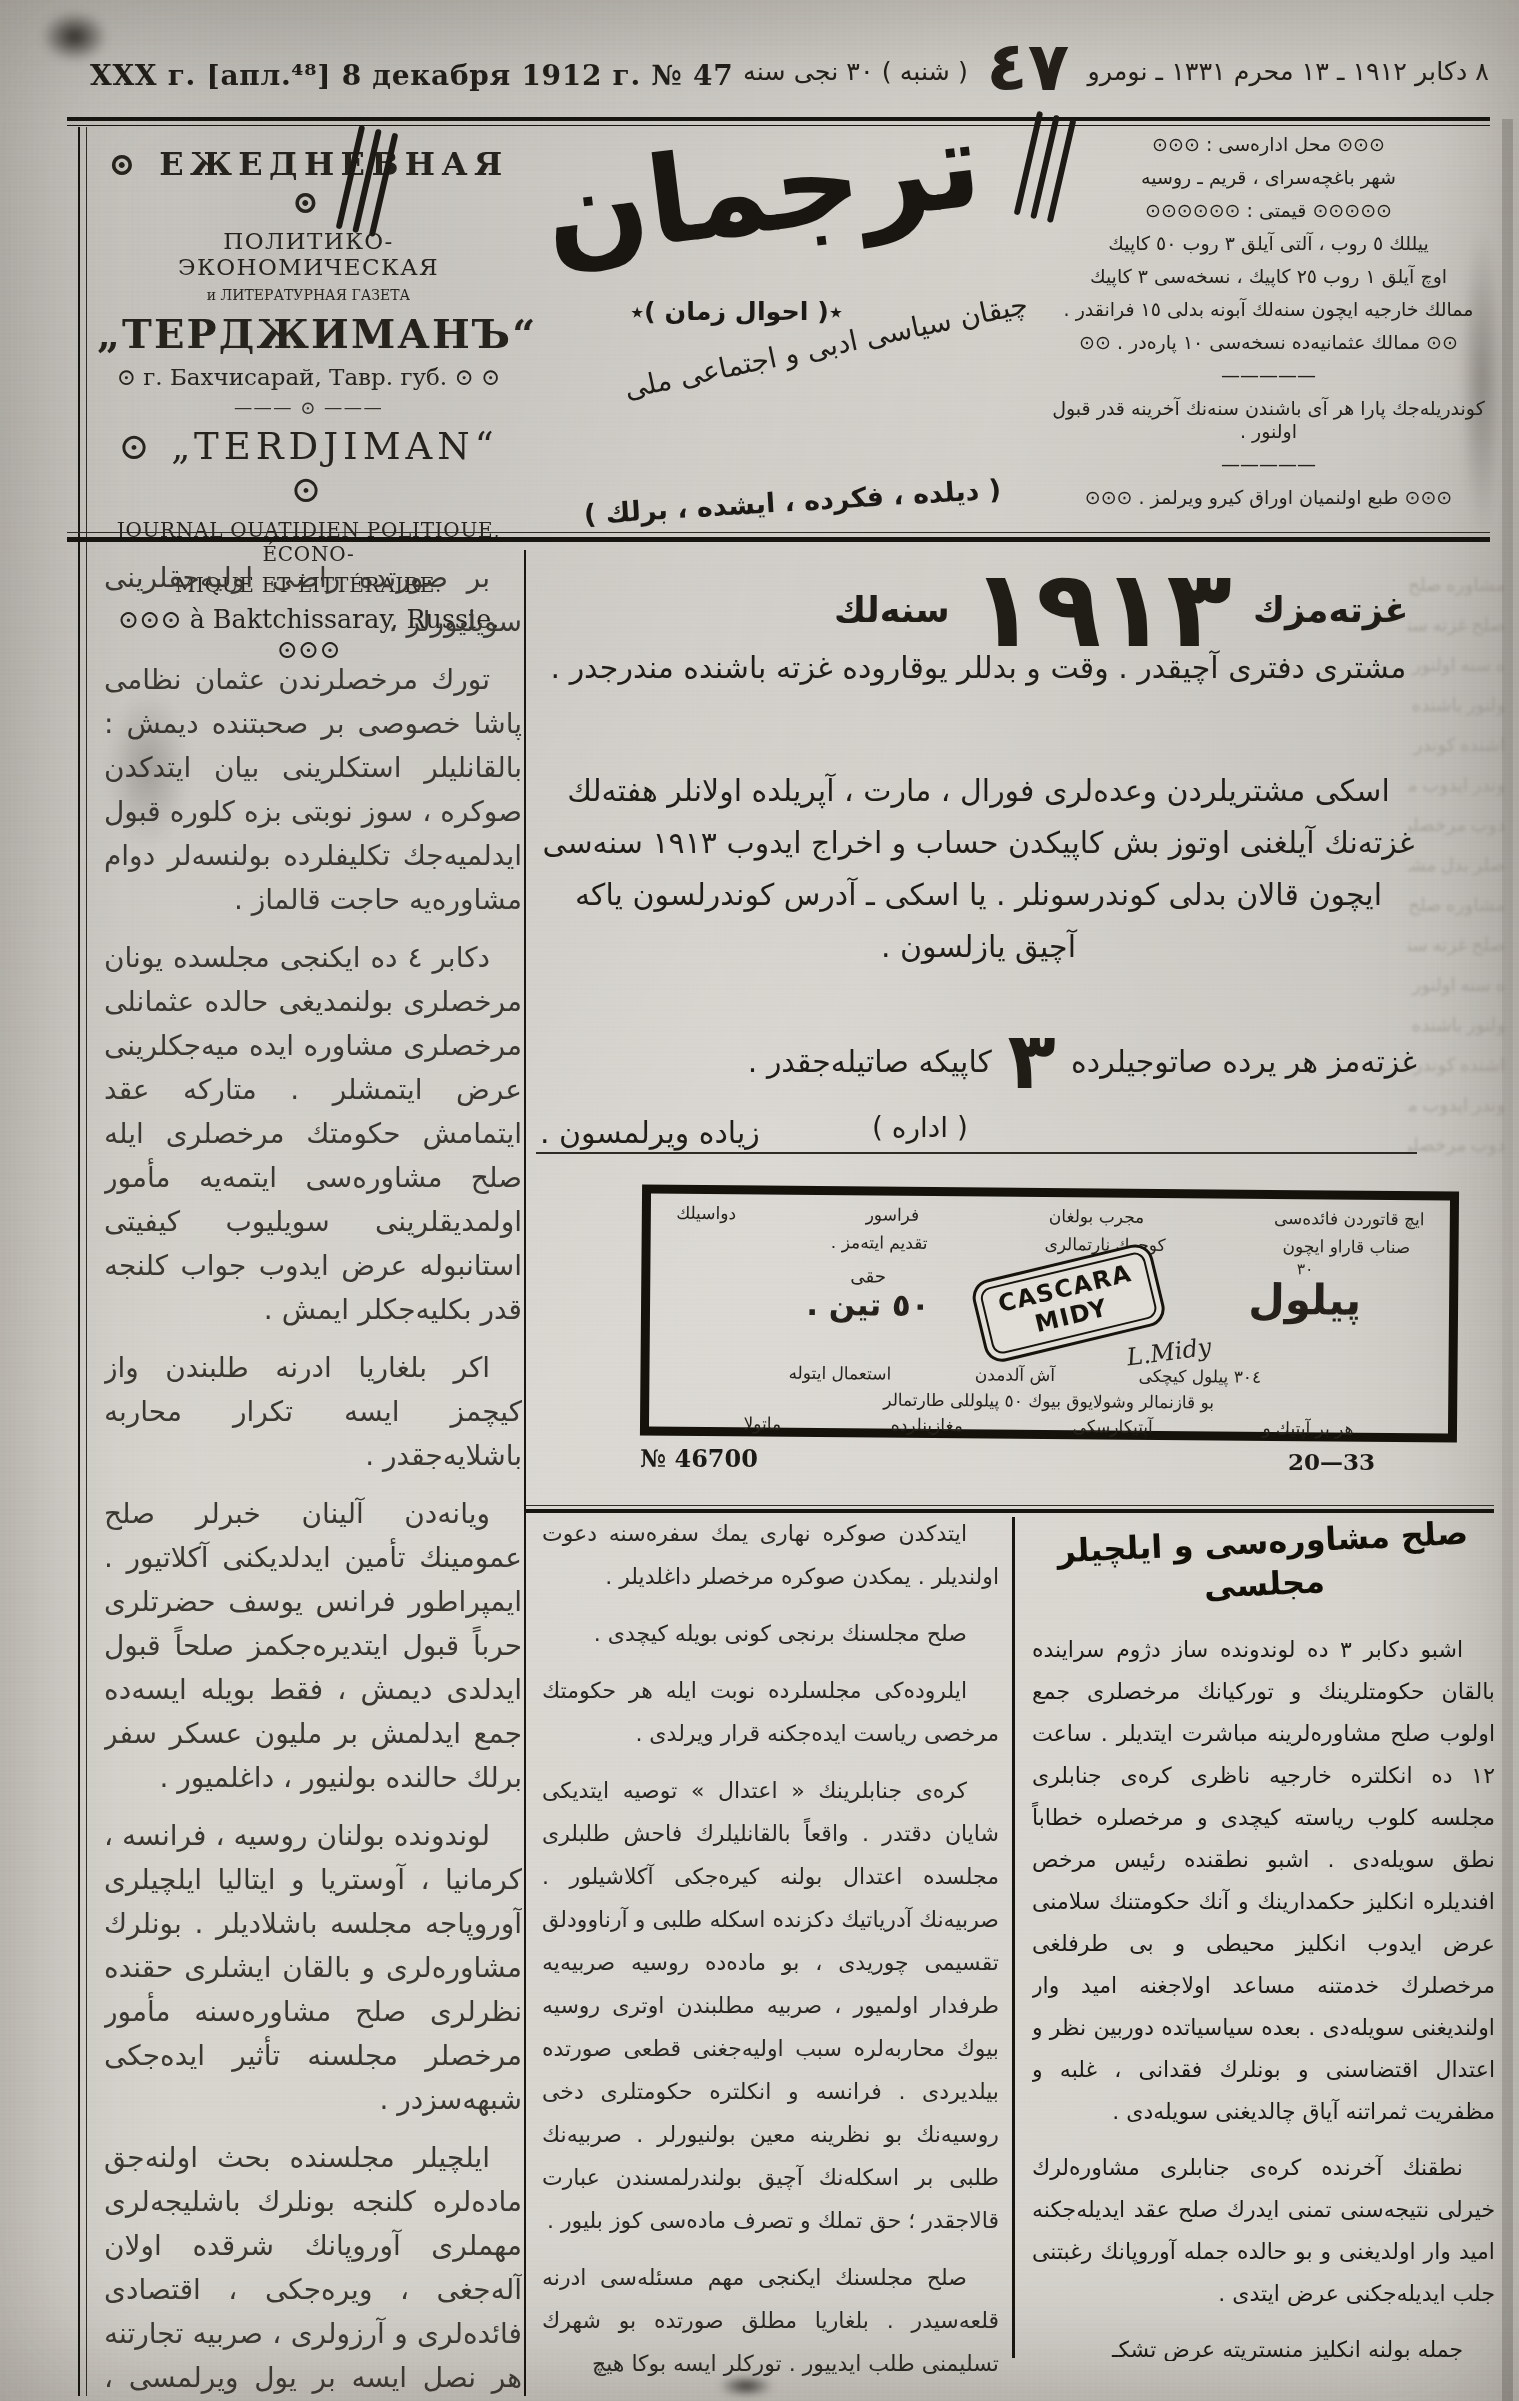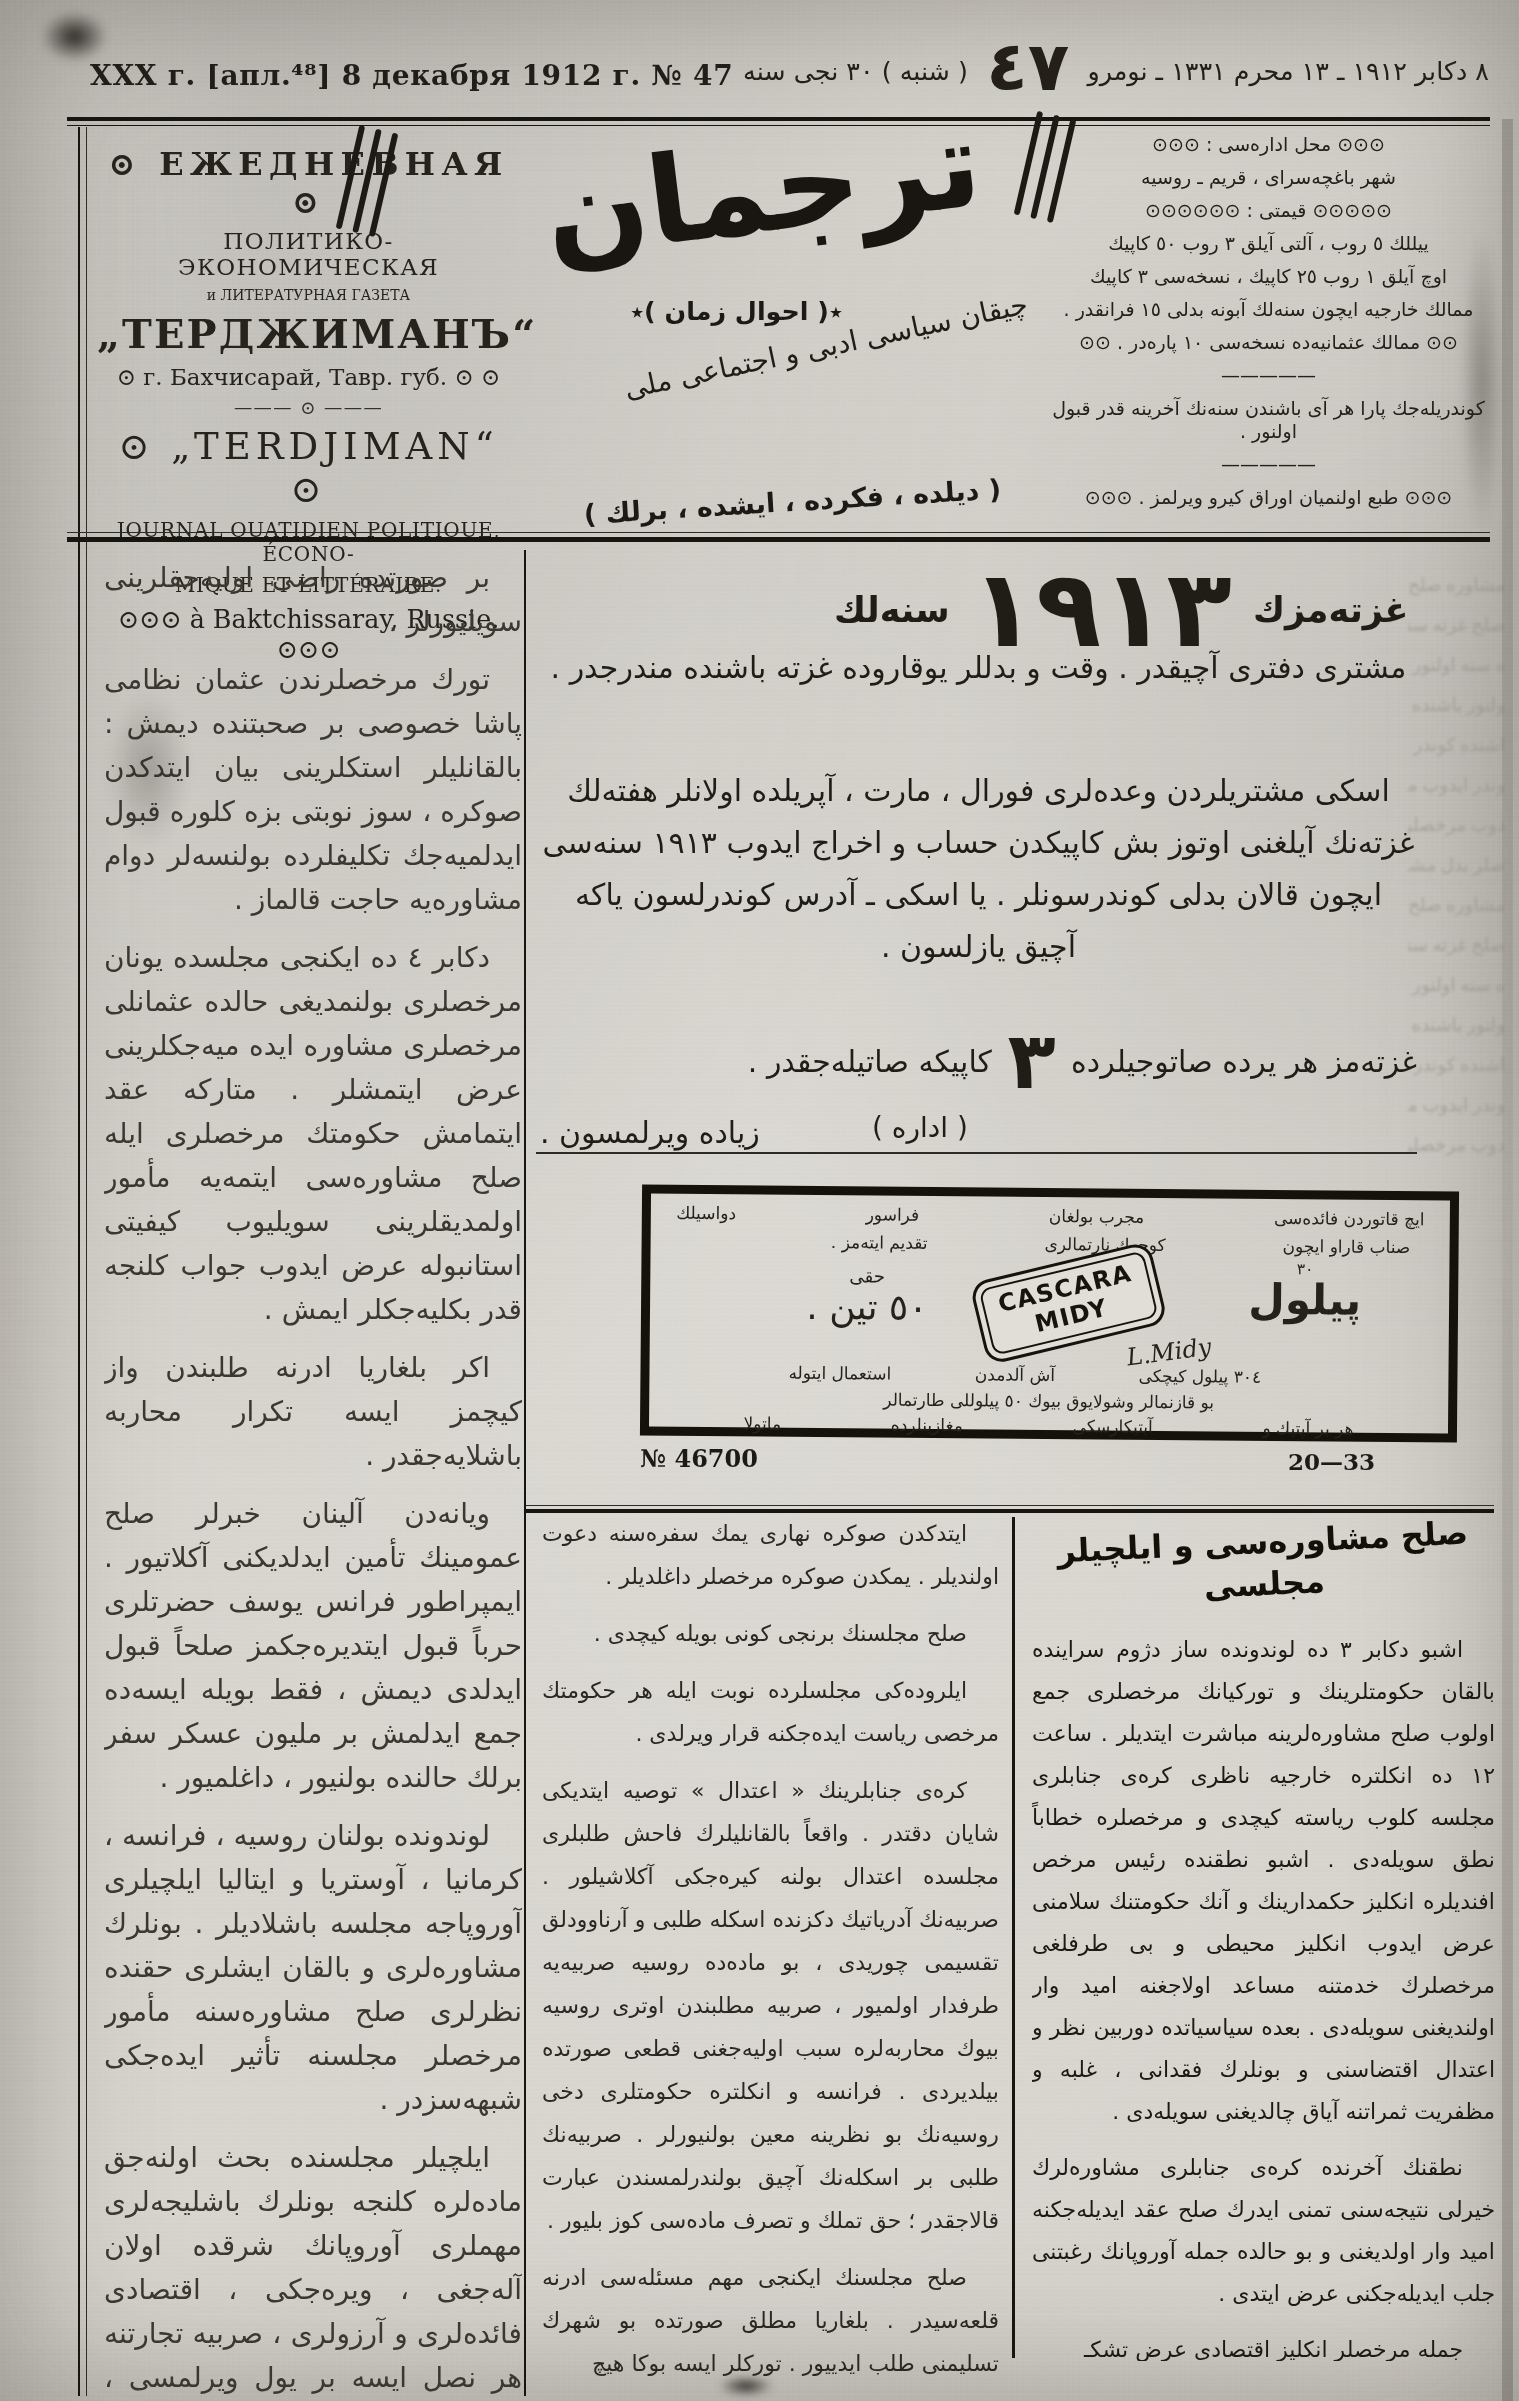--- a/index.html
+++ b/index.html
@@ -72,21 +72,21 @@
   .ghost{left:1408px;top:565px;width:97px;height:611px;overflow:hidden;direction:rtl;text-align:right;filter:blur(1.4px);opacity:.55;color:#8f8b83;font-size:18.3px;line-height:40px}
   .ghost-line{white-space:nowrap}
   
   .ad{left:641px;top:1188px;width:817px;height:251px;border:9.2px solid #15120c;transform:rotate(.5deg);padding:8.5px 18.3px;font-size:17px;color:#26221b}
   .ad-row{display:flex;direction:rtl;justify-content:space-between;align-items:baseline}
   .ad-r1{padding:0 7px;margin-bottom:8.5px}
   .ad-r2{width:76%;margin:0 21px 4.2px auto}
   .ad-mid{position:relative;height:107px}
   .ad-price{position:absolute;left:138px;top:8.5px;text-align:center}
   .ad-price-s{font-size:18.3px}
-  .ad-price-b{font-size:36px;font-weight:normal}
+  .ad-price-b{font-size:31px;font-weight:bold}
   .logo-outer{position:absolute;left:308px;top:2.8px;border:3.5px solid #16130d;border-radius:18.3px;padding:5px;transform:rotate(-14deg);background:#e0ded6}
   .logo-inner{border:2.8px solid #16130d;border-radius:11.3px;padding:4.2px 14px;text-align:center;font-family:"DejaVu Sans",sans-serif;font-weight:bold;font-size:24px;letter-spacing:1.4px;line-height:1.15;color:#17140e}
   .ad-sign{position:absolute;left:459px;top:79px;font-family:"DejaVu Serif",serif;font-style:italic;font-size:24px;transform:rotate(-8deg)}
   .ad-pill{position:absolute;left:580px;top:0;text-align:center}
   .ad-pill-s{font-size:15.5px}
   .ad-pill-b{font-size:42px;font-weight:bold;line-height:1.05}
   .ad-r3{width:62%;margin:0 169px 5.6px auto}
   .ad-r4{text-align:center;margin-bottom:5.6px}
   .ad-r5{width:80%;margin:0 auto}
   .ad-num{left:640px;top:1444px;font-size:24px;font-weight:bold}
@@ -269,21 +269,21 @@
       <div class="para">صلح مجلسنك ايكنجى مهم مسئله‌سى ادرنه قلعه‌سيدر . بلغاريا مطلق صورتده بو شهرك تسليمنى طلب ايدييور . توركلر ايسه بوكا هيچ</div>
     </div>
 
   <div class="rule" style="left:1012px;top:1517px;width:2.8px;height:841px"></div>
 
   <div class="abs right-col col ar">
     <div class="peace-heading">صلح مشاوره‌سى و ايلچيلر مجلسى</div>
     <div>
         <div class="para">اشبو دكابر ٣ ده لوندونده ساز دژوم سراينده بالقان حكومتلرينك و توركيانك مرخصلرى جمع اولوب صلح مشاوره‌لرينه مباشرت ايتديلر . ساعت ١٢ ده انكلتره خارجيه ناظرى كره‌ى جنابلرى مجلسه كلوب رياسته كيچدى و مرخصلره خطاباً نطق سويله‌دى . اشبو نطقنده رئيس مرخص افنديلره انكليز حكمدارينك و آنك حكومتنك سلامنى عرض ايدوب انكليز محيطى و بى طرفلغى مرخصلرك خدمتنه مساعد اولاجغنه اميد وار اولنديغنى سويله‌دى . بعده سياسياتده دوربين نظر و اعتدال اقتضاسنى و بونلرك فقدانى ، غلبه و مظفريت ثمراتنه آياق چالديغنى سويله‌دى .</div>
         <div class="para">نطقنك آخرنده كره‌ى جنابلرى مشاوره‌لرك خيرلى نتيجه‌سنى تمنى ايدرك صلح عقد ايديله‌جكنه اميد وار اولديغنى و بو حالده جمله آوروپانك رغبتنى جلب ايديله‌جكنى عرض ايتدى .</div>
-        <div class="para">جمله مرخصلر انكليز اقتصادى عرض تشكـ</div>
+        <div class="para">جمله بولنه انكليز منستريته عرض تشكـ</div>
       </div>
   </div>
 
   <div class="blot b1"></div>
   <div class="blot b2"></div>
   <div class="blot b3"></div>
   <div class="blot b4"></div>
   <div class="abs edge"></div>
 </div>
 

